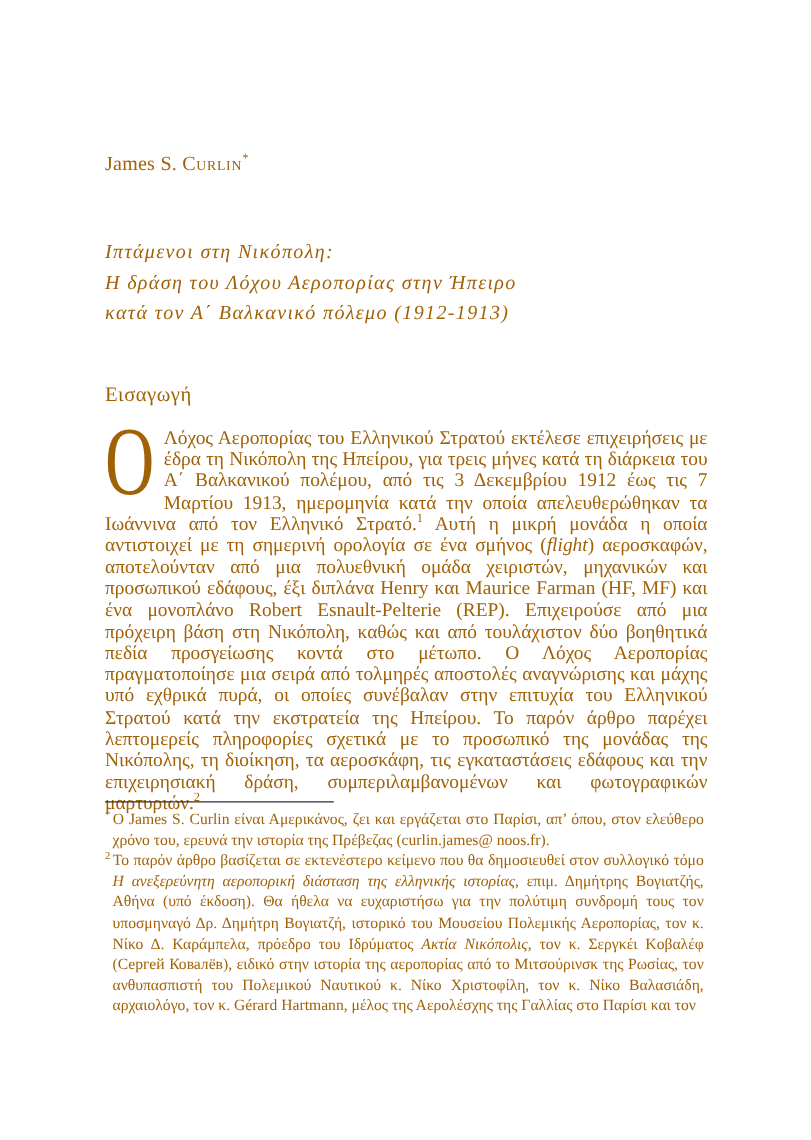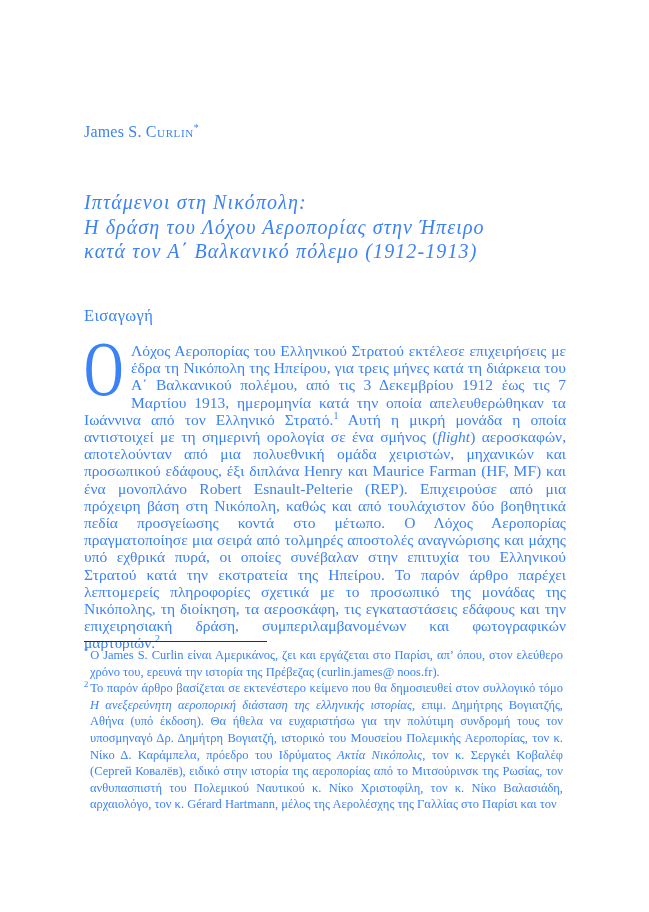--- a/index.html
+++ b/index.html
@@ -2,31 +2,31 @@
 <html lang="el"><head>
 <meta charset="utf-8">
 <style>
   html,body{margin:0;padding:0;background:#ffffff;}
   .page{
     position:relative;
     width:649px;height:912px;
     background:#ffffff;
     overflow:hidden;
     font-family:"Liberation Serif","DejaVu Serif",serif;
-    color:#3b82f6;
+    color:#a16207;
     -webkit-font-smoothing:antialiased;
   }
   .content{position:absolute;left:84px;width:482px;}
   .author{top:123px;font-size:16px;letter-spacing:0.2px;}
   .author .sc{font-variant:small-caps;letter-spacing:0.6px;}
   .author sup{font-size:10px;line-height:0;}
   .article-title{
     top:190px;
     font-style:italic;
-    font-size:20px;
+    font-size:16px;
     line-height:24.5px;
     letter-spacing:1.1px;
   }
   .section-heading{
     top:306px;
     font-size:16.5px;
     letter-spacing:0.4px;
   }
   .body-text{
     top:342px;

